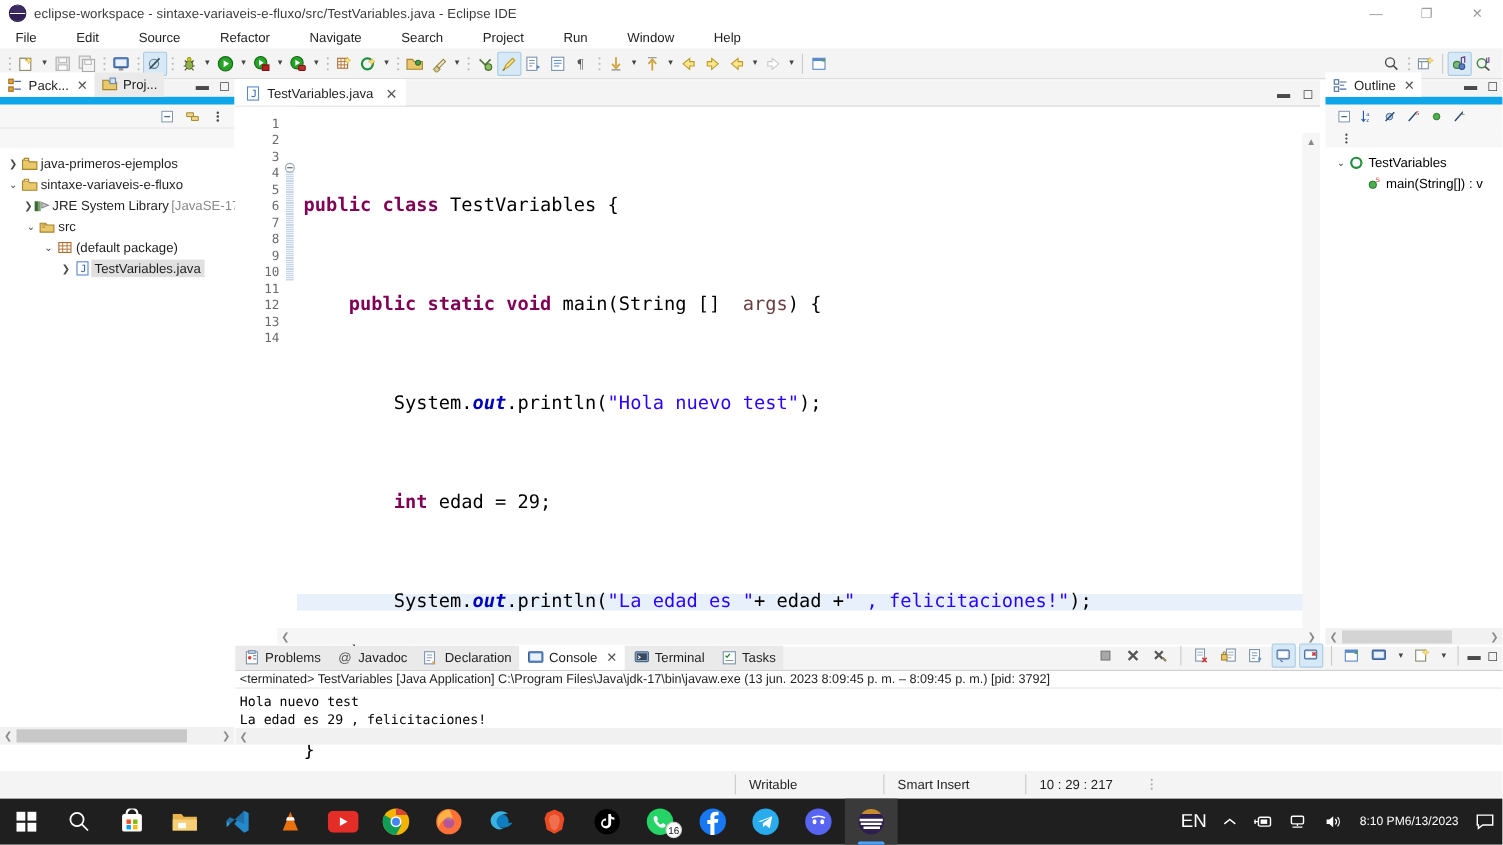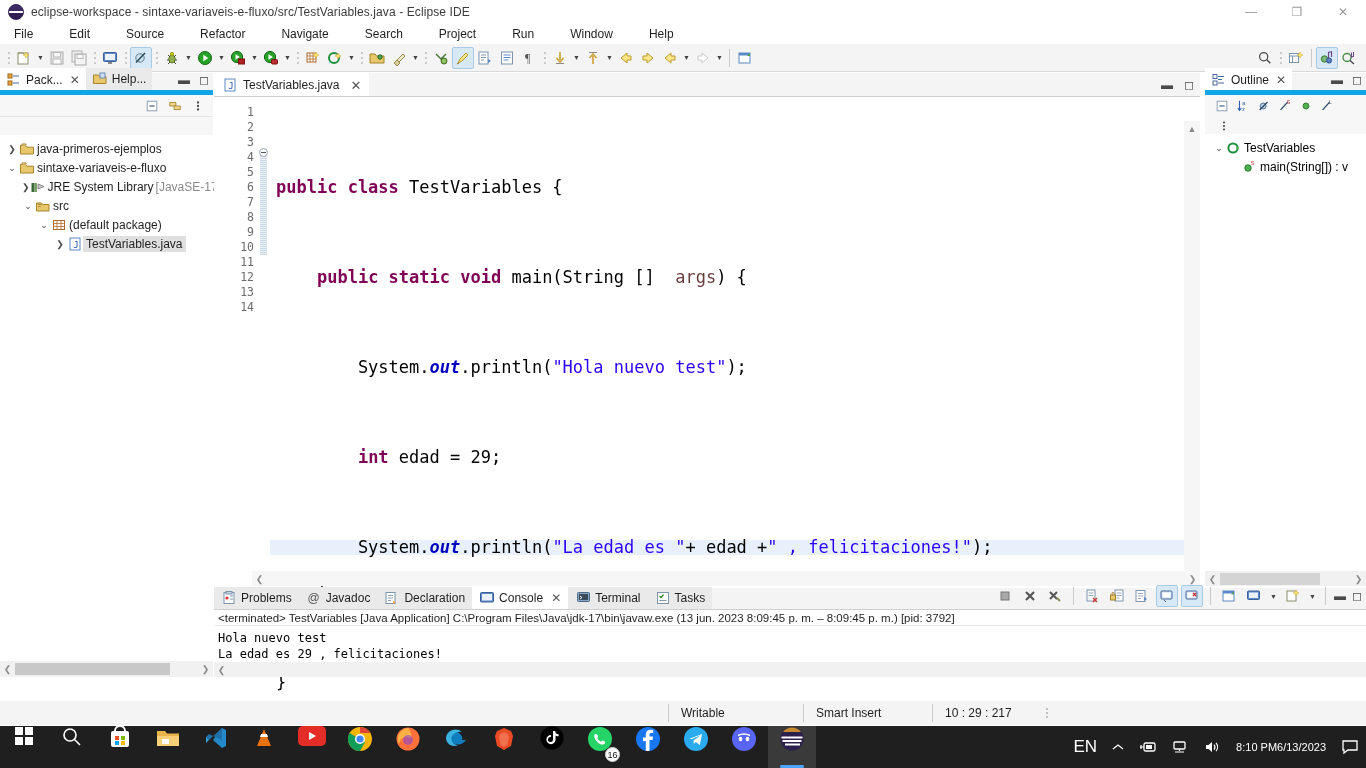--- a/index.html
+++ b/index.html
@@ -47,21 +47,21 @@
   .tb-sep { width:5px; height:18px; margin:0 2px; display:flex; flex-direction:column; justify-content:space-evenly; align-items:center; }
   .tb-sep i { width:2px; height:2px; background:#bcbcbc; border-radius:50%; display:block; }
   .tb-line { width:1px; height:18px; background:#c9c9c9; margin:0 4px; }
   .tb-spacer { flex:1; }
 
   
   .ic { width:16px; height:16px; display:block; }
 
   
   .left-panel { position:absolute; left:0; top:73px; width:213px; height:604px; background:#ffffff; }
-  .view-tabs { height:22px; display:flex; align-items:flex-end; background:#f4f4f4; border-bottom:5px solid #0ea5e9; position:relative;}
+  .view-tabs { height:22px; display:flex; align-items:flex-end; background:#f4f4f4; border-bottom:7px solid #0ea5e9; position:relative;}
   .vtab {
     height:22px; display:flex; align-items:center; gap:4px; padding:0 6px;
     font-size:12px; color:#1f1f1f; position:relative;
   }
   .vtab.active { background:#ffffff; border-top:2px solid #ffffff;}
   .vtab.inactive { background:#eaeaea; }
   .vtab .x { color:#555; font-size:12px; margin-left:3px; }
   .vtab-btns { position:absolute; right:2px; bottom:3px; display:flex; gap:6px; align-items:center; }
   .vbtn { width:14px; height:14px; display:flex; align-items:center; justify-content:center; color:#4a4a4a; }
   .view-toolbar { height:22px; background:#f7f7f7; display:flex; align-items:center; justify-content:flex-end; gap:9px; padding-right:8px; border-bottom:1px solid #e4e4e4;}
@@ -139,21 +139,21 @@
   .st-seg { height:18px; display:flex; align-items:center; padding-left:12px; }
   .st-div { width:1px; height:18px; background:#c9c9c9; }
   .st-dots { width:8px; display:flex; flex-direction:column; gap:2px; align-items:center; }
   .st-dots i { width:2px; height:2px; background:#b0b0b0; border-radius:50%; }
 
   
   .taskbar {
     position:absolute; left:0; top:726px; width:1366px; height:42px;
     background:#1f1f1f; display:flex; align-items:center;
   }
-  .tkitem { width:48px; height:42px; display:flex; align-items:flex-start; justify-content:center; position:relative; }
+  .tkitem { width:48px; height:42px; display:flex; align-items:center; justify-content:center; position:relative; }
   .tkitem.active { background:#3a3a3a; }
   .tray { position:absolute; right:0; height:42px; display:flex; align-items:center; color:#fff; }
   .tray-item { height:42px; display:flex; align-items:center; justify-content:center; padding:0 7px; font-size:17px; color:#fff; }
   .clock { display:flex; flex-direction:row; align-items:center; justify-content:center; font-size:11px; line-height:14px; padding:0 8px; color:#fff;}
   .badge {
     position:absolute; right:4px; bottom:6px; background:#fff; color:#111;
     border-radius:50%; width:15px; height:15px; font-size:9px;
     display:flex; align-items:center; justify-content:center; border:1px solid #d0d0d0;
   }
   .underline { position:absolute; bottom:0; left:12px; width:24px; height:3px; background:#4aa3ff; border-radius:2px; }
@@ -457,21 +457,21 @@
         <span>Pack...</span>
         <span class="x">✕</span>
       </div>
       <div class="vtab inactive">
         <span>
           <svg class="ic" viewBox="0 0 16 16">
               <path d="M1.5 12.5V4h5l1.3 1.8H14v6.7z" fill="#e8c86a" stroke="#a6832c"></path>
               <rect x="8" y="2" width="5" height="5" fill="#cfe0f2" stroke="#6a8ab0"></rect>
             </svg>
         </span>
-        <span>Help...</span>
+        <span>Proj...</span>
       </div>
       <div class="vtab-btns">
         <span class="vbtn">▬</span>
         <span class="vbtn">◻</span>
       </div>
     </div>
 
     <div class="view-toolbar">
       <span class="vbtn">
         <svg class="ic" viewBox="0 0 16 16">

